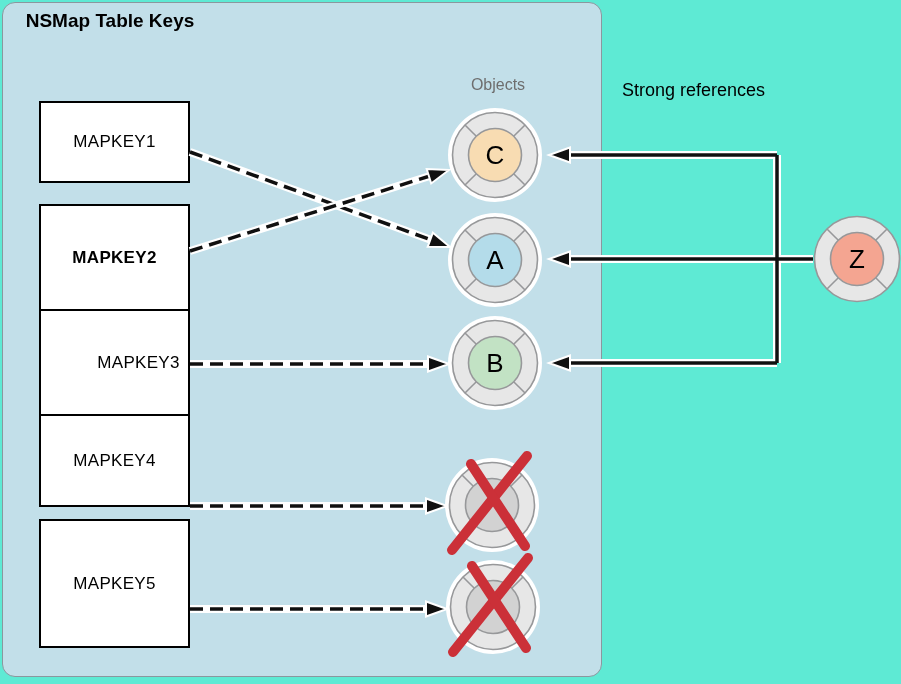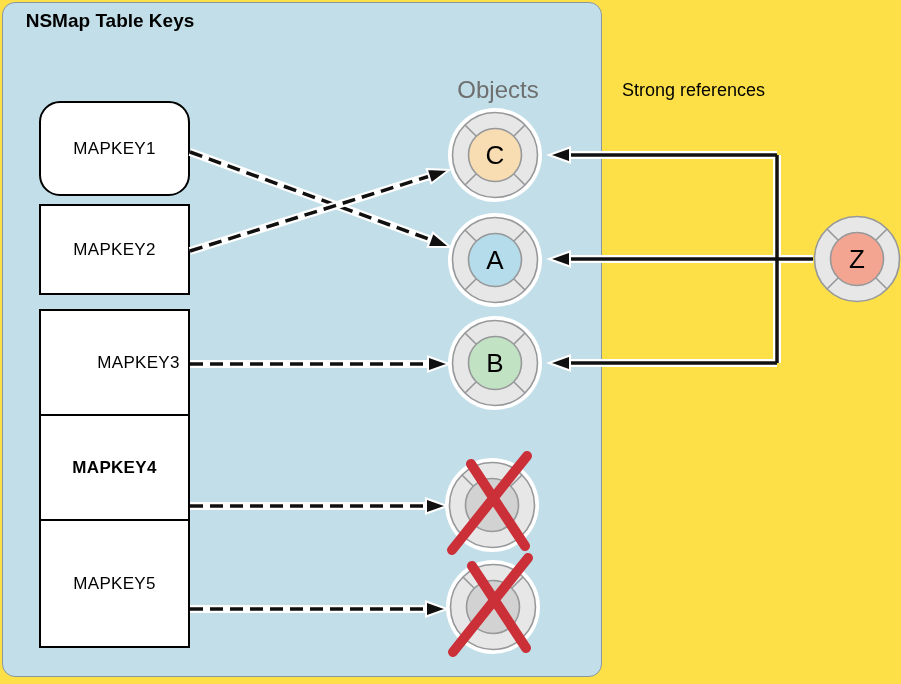--- a/index.html
+++ b/index.html
@@ -1,32 +1,32 @@
 <!DOCTYPE html>
 <html><head>
 <meta charset="utf-8">
 <style>
   html,body{margin:0;padding:0;background:#fff;}
   .canvas{
-    position:relative;width:901px;height:684px;background:#fde047;
+    position:relative;width:901px;height:684px;background:#5eead4;
     font-family:"Liberation Sans", sans-serif;color:#000;overflow:hidden;
   }
   .panel{
     position:absolute;left:2px;top:2px;width:600px;height:675px;
     background:#c2dfe9;border:1.5px solid #8b979e;border-radius:13px;
     box-sizing:border-box;
   }
   .title{position:absolute;text-align:center;font-weight:bold;font-size:19px;line-height:26px;}
   .keys-title{left:20px;top:8px;width:180px;}
   .values-title{left:445px;top:11px;width:100px;}
   .note{position:absolute;text-align:center;font-size:18px;line-height:27px;}
   .weak-label{left:213px;top:75px;width:145px;}
   .strong-label{left:621px;top:77px;width:145px;}
   .objects-label{position:absolute;left:443px;top:76px;width:110px;text-align:center;
-    font-size:24px;color:#6e6e6e;}
+    font-size:16px;color:#6e6e6e;}
   .keybox{
     position:absolute;left:39px;width:151px;background:#ffffff;
     border:2px solid #000;box-sizing:border-box;
     display:flex;align-items:center;justify-content:center;
     font-size:17px;letter-spacing:.3px;
   }
   .overlay{position:absolute;left:0;top:0;width:901px;height:684px;}
   .qline{stroke:#97989a;stroke-width:1.6;}
   .ring{fill:#e7e7e7;stroke:#97989a;stroke-width:1.6;}
   .inner{stroke:#97989a;stroke-width:1.6;}
@@ -42,30 +42,30 @@
 <body>
 
 <div class="canvas">
 
   <div class="panel"></div>
 
   <div class="title keys-title">NSMap Table Keys</div>
   <div class="objects-label">Objects</div>
   <div class="note strong-label">Strong references</div>
 
-  <div class="keybox" style="top:101px;height:95px;border-radius:21px;">
+  <div class="keybox" style="top:101px;height:82px;">
     <span>MAPKEY1</span>
   </div>
-  <div class="keybox" style="top:204px;height:91px;">
+  <div class="keybox" style="top:204px;height:107px;font-weight:bold;">
     <span>MAPKEY2</span>
   </div>
   <div class="keybox" style="top:309px;height:107px;padding-left:48px;">
     <span>MAPKEY3</span>
   </div>
-  <div class="keybox" style="top:414px;height:107px;font-weight:bold;">
+  <div class="keybox" style="top:414px;height:93px;">
     <span>MAPKEY4</span>
   </div>
   <div class="keybox" style="top:519px;height:129px;">
     <span>MAPKEY5</span>
   </div>
 
   <svg class="overlay" viewBox="0 0 901 684">
 
     <g>
       <line class="case" x1="190" y1="152" x2="434" y2="241"></line>

